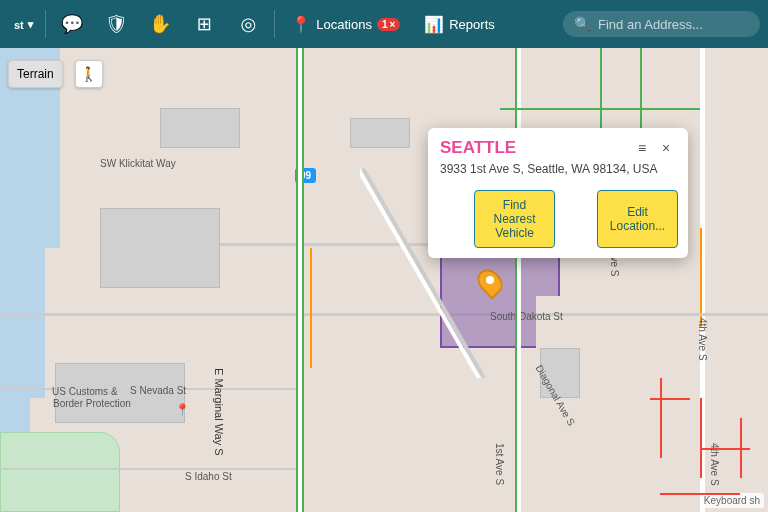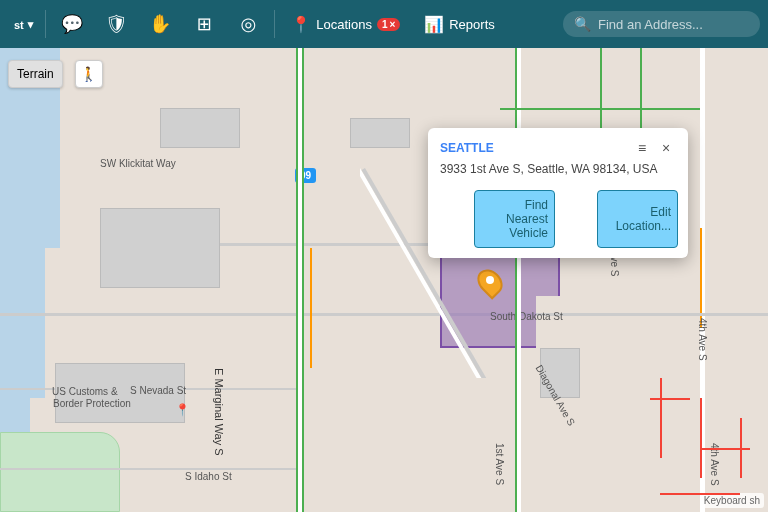--- a/index.html
+++ b/index.html
@@ -164,23 +164,23 @@
       z-index: 200;
       overflow: hidden;
     }
     .popup-header {
       display: flex;
       align-items: center;
       justify-content: space-between;
       padding: 10px 12px 4px 12px;
     }
     .popup-title {
-      font-size: 12px;
+      font-size: 17px;
       font-weight: bold;
-      color: #3b82f6;
+      color: #ec4899;
     }
     .popup-header-btns {
       display: flex; gap: 4px; align-items: center;
     }
     .popup-close {
       width: 20px; height: 20px;
       display: flex; align-items: center; justify-content: center;
       cursor: pointer;
       color: #555;
       font-size: 14px;
@@ -201,26 +201,26 @@
     }
     .popup-actions {
       display: flex;
       gap: 6px;
       padding: 6px 10px 10px 10px;
     }
     .popup-btn {
       flex: 1;
       padding: 7px 6px;
       border: 1px solid #1a7fa0;
-      background: #7dd3fc;
+      background: #fde047;
       color: #1a5f6e;
       border-radius: 4px;
       font-size: 12px;
       cursor: pointer;
-      text-align: right;
+      text-align: center;
       font-weight: 500;
       margin-left: 36px;
     }
 
     
     .map-pin {
       position: absolute;
       width: 0; height: 0;
       z-index: 150;
     }

